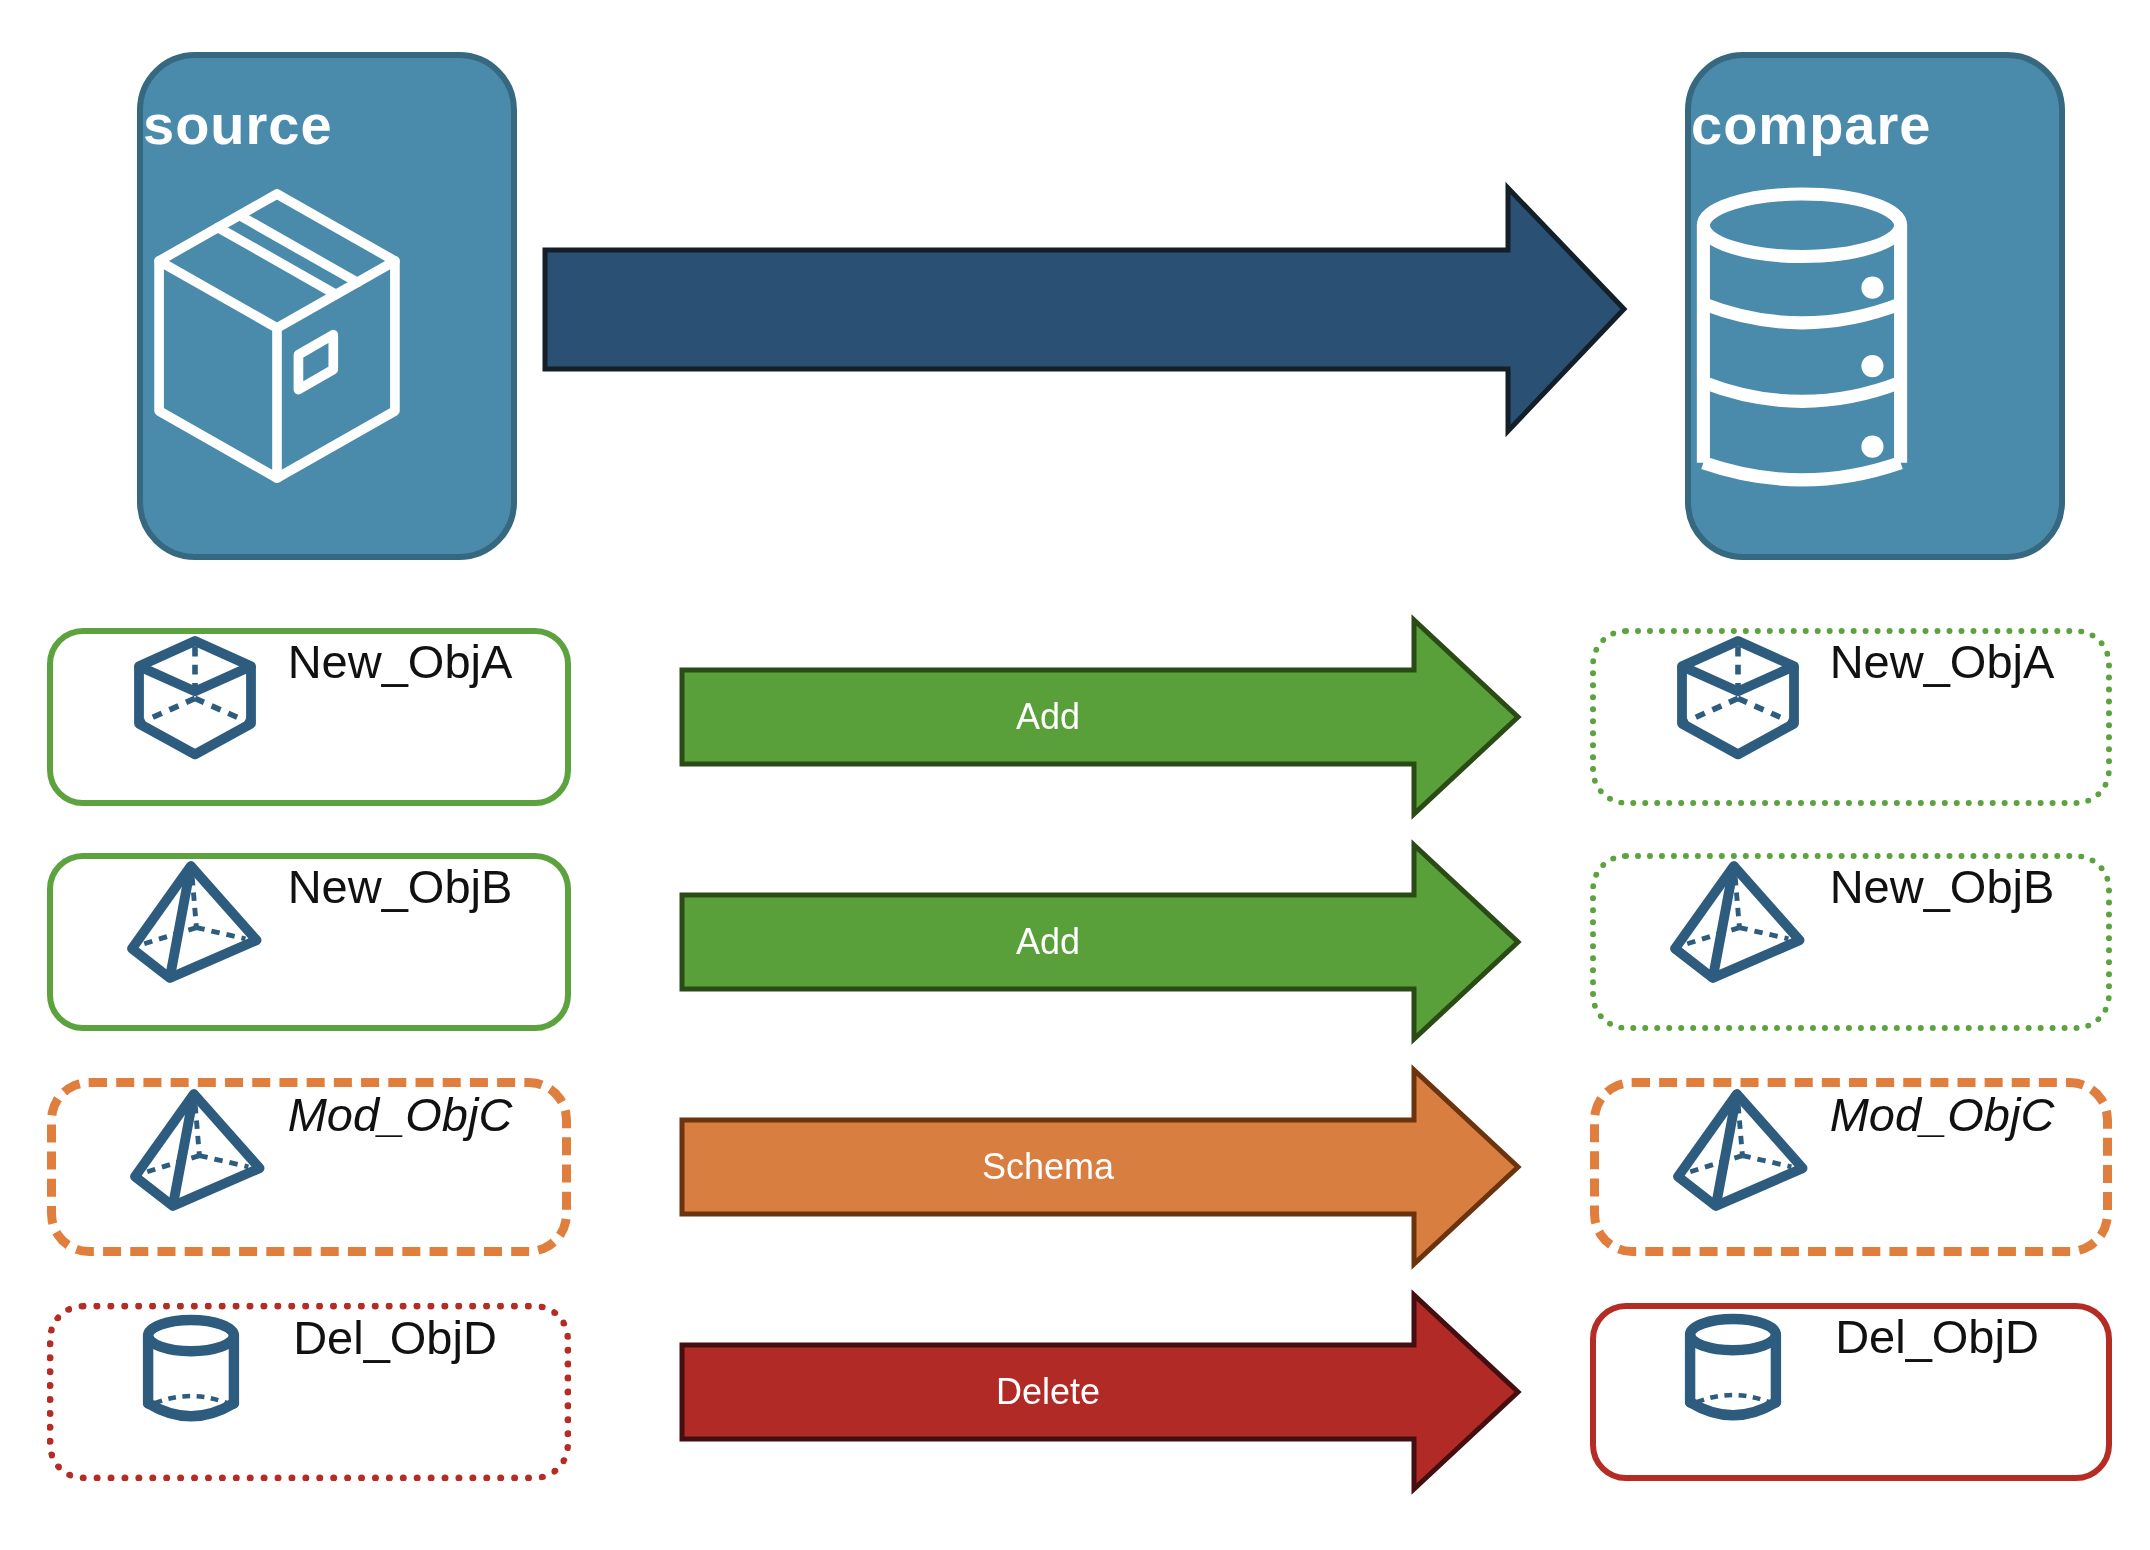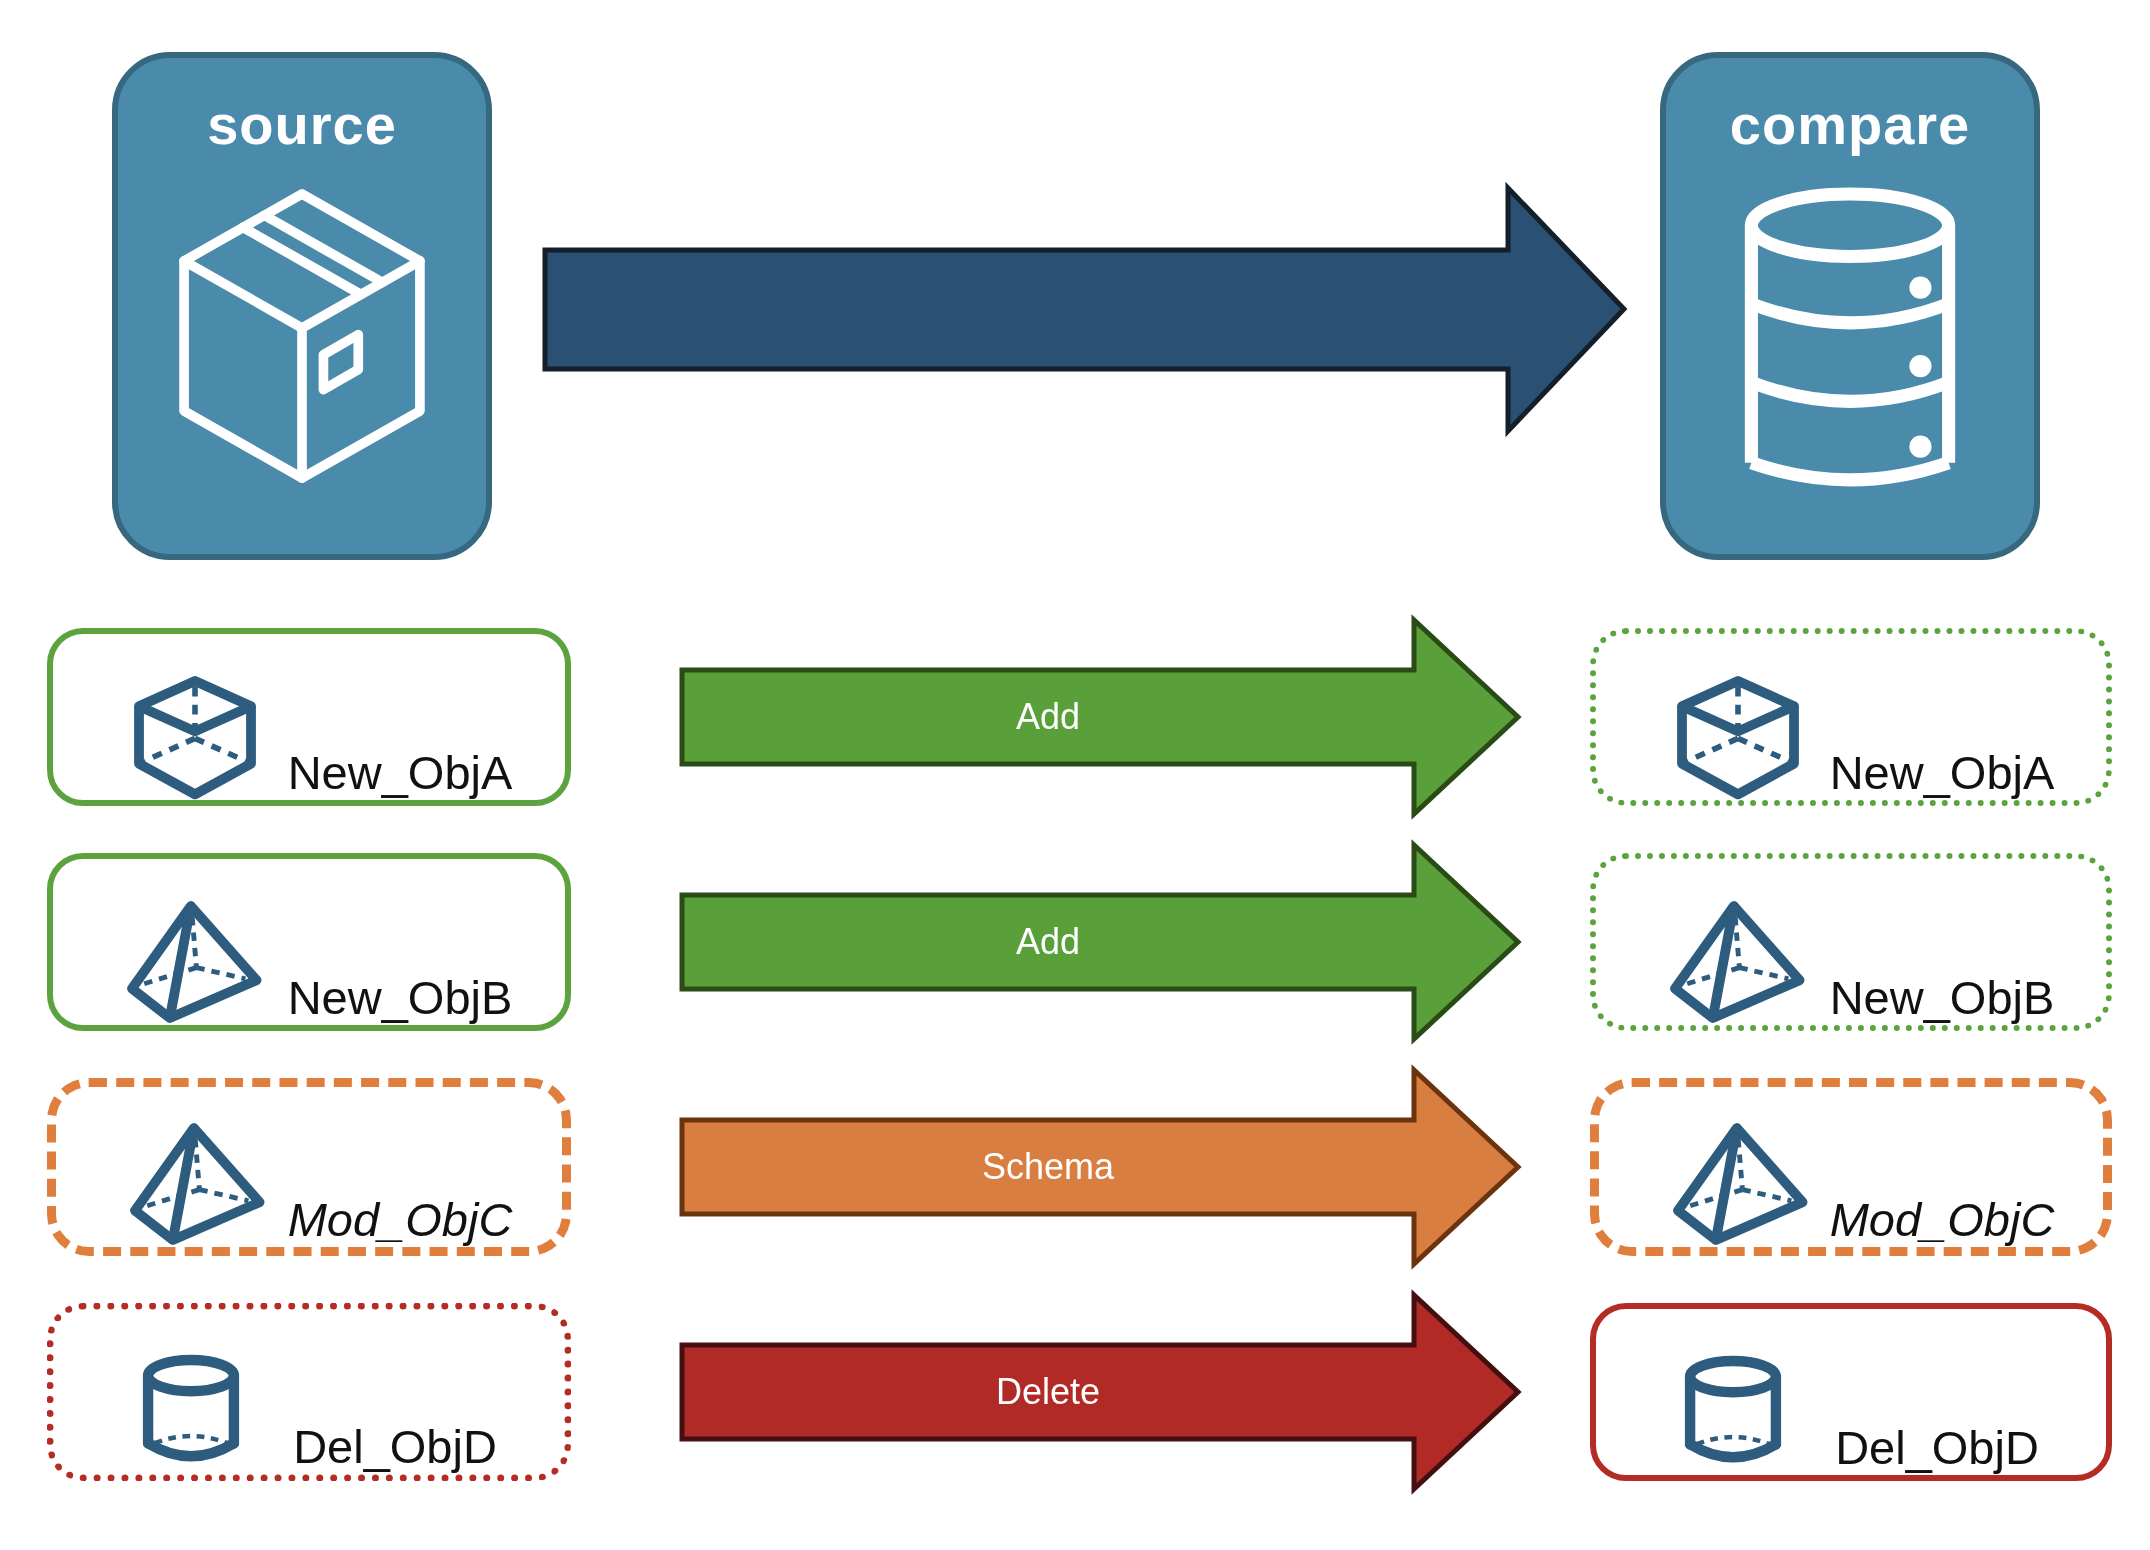--- a/index.html
+++ b/index.html
@@ -4,38 +4,38 @@
 <style>
   html,body{margin:0;padding:0;background:#ffffff;}
   #stage{
     position:relative;width:2150px;height:1550px;background:#ffffff;overflow:hidden;
     font-family:"Liberation Sans", sans-serif;
   }
   
   .node{
     position:absolute;top:52px;width:380px;height:508px;
     background:#4a8aab;border:6px solid #36687f;border-radius:58px;
-    box-sizing:border-box;display:flex;flex-direction:column;align-items:center;
+    box-sizing:border-box;display:flex;flex-direction:column;margin-left:25px;
   }
   .node-title{
     margin-top:34px;color:#ffffff;font-size:56px;font-weight:700;letter-spacing:1px;
   }
   .node-icon{margin-top:26px;}
   
   .cmp-arrow{position:absolute;left:540px;top:182px;width:1090px;height:255px;}
   .cmp-arrow svg{position:absolute;left:0;top:0;width:100%;height:100%;}
   .cmp-label{
     position:absolute;left:5px;top:68px;width:963px;height:119px;
     display:flex;align-items:center;justify-content:center;
     color:#ffffff;font-size:44px;
   }
   
   .obj-box{
     position:absolute;height:178px;box-sizing:border-box;border-radius:36px;
-    display:flex;align-items:flex-end;padding-left:72px;background:#ffffff;
+    display:flex;align-items:flex-start;padding-left:72px;background:#ffffff;
   }
   .obj-box .obj-icon{flex:0 0 auto;}
   .obj-box .obj-label{
     flex:1;text-align:center;color:#111111;font-size:47px;padding-right:30px;
   }
   .left-box{left:47px;width:524px;}
   .right-box{left:1590px;width:522px;}
   .solid-green {border:6px solid #5ca33f;}
   .dotted-green{border:6px dotted #5ca33f;}
   .dashed-orange{border:9px dashed #e07e3e;border-radius:42px;font-style:italic;}

